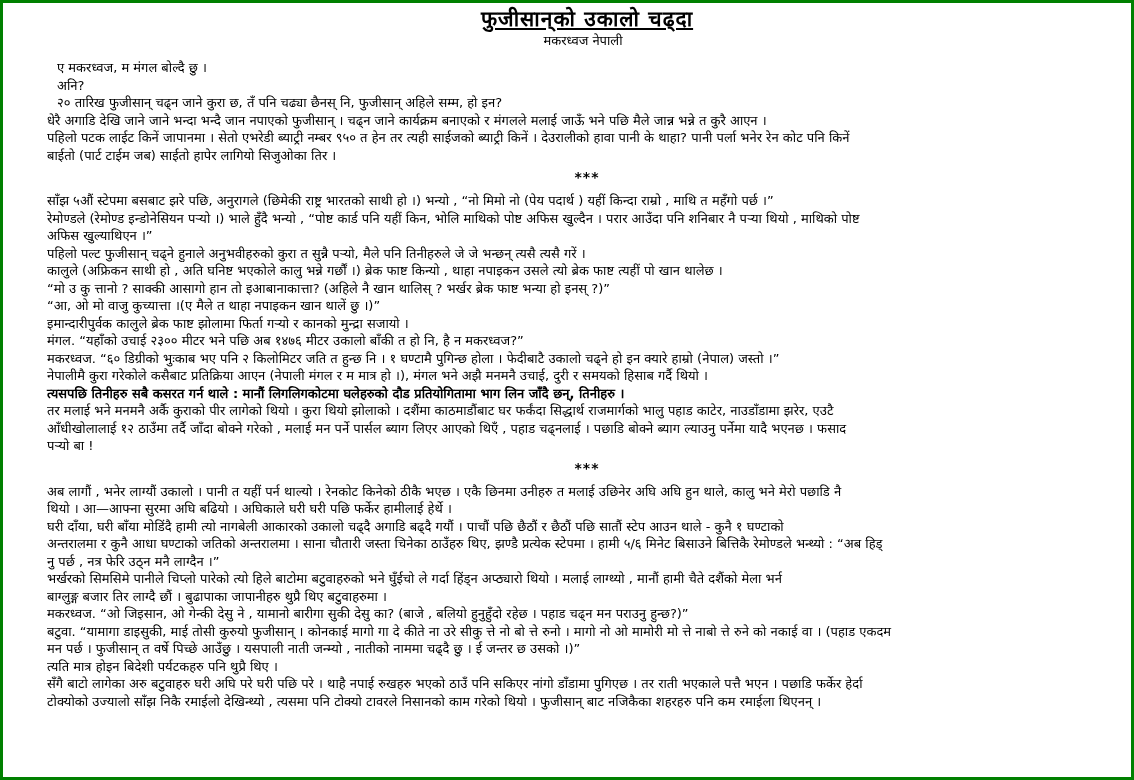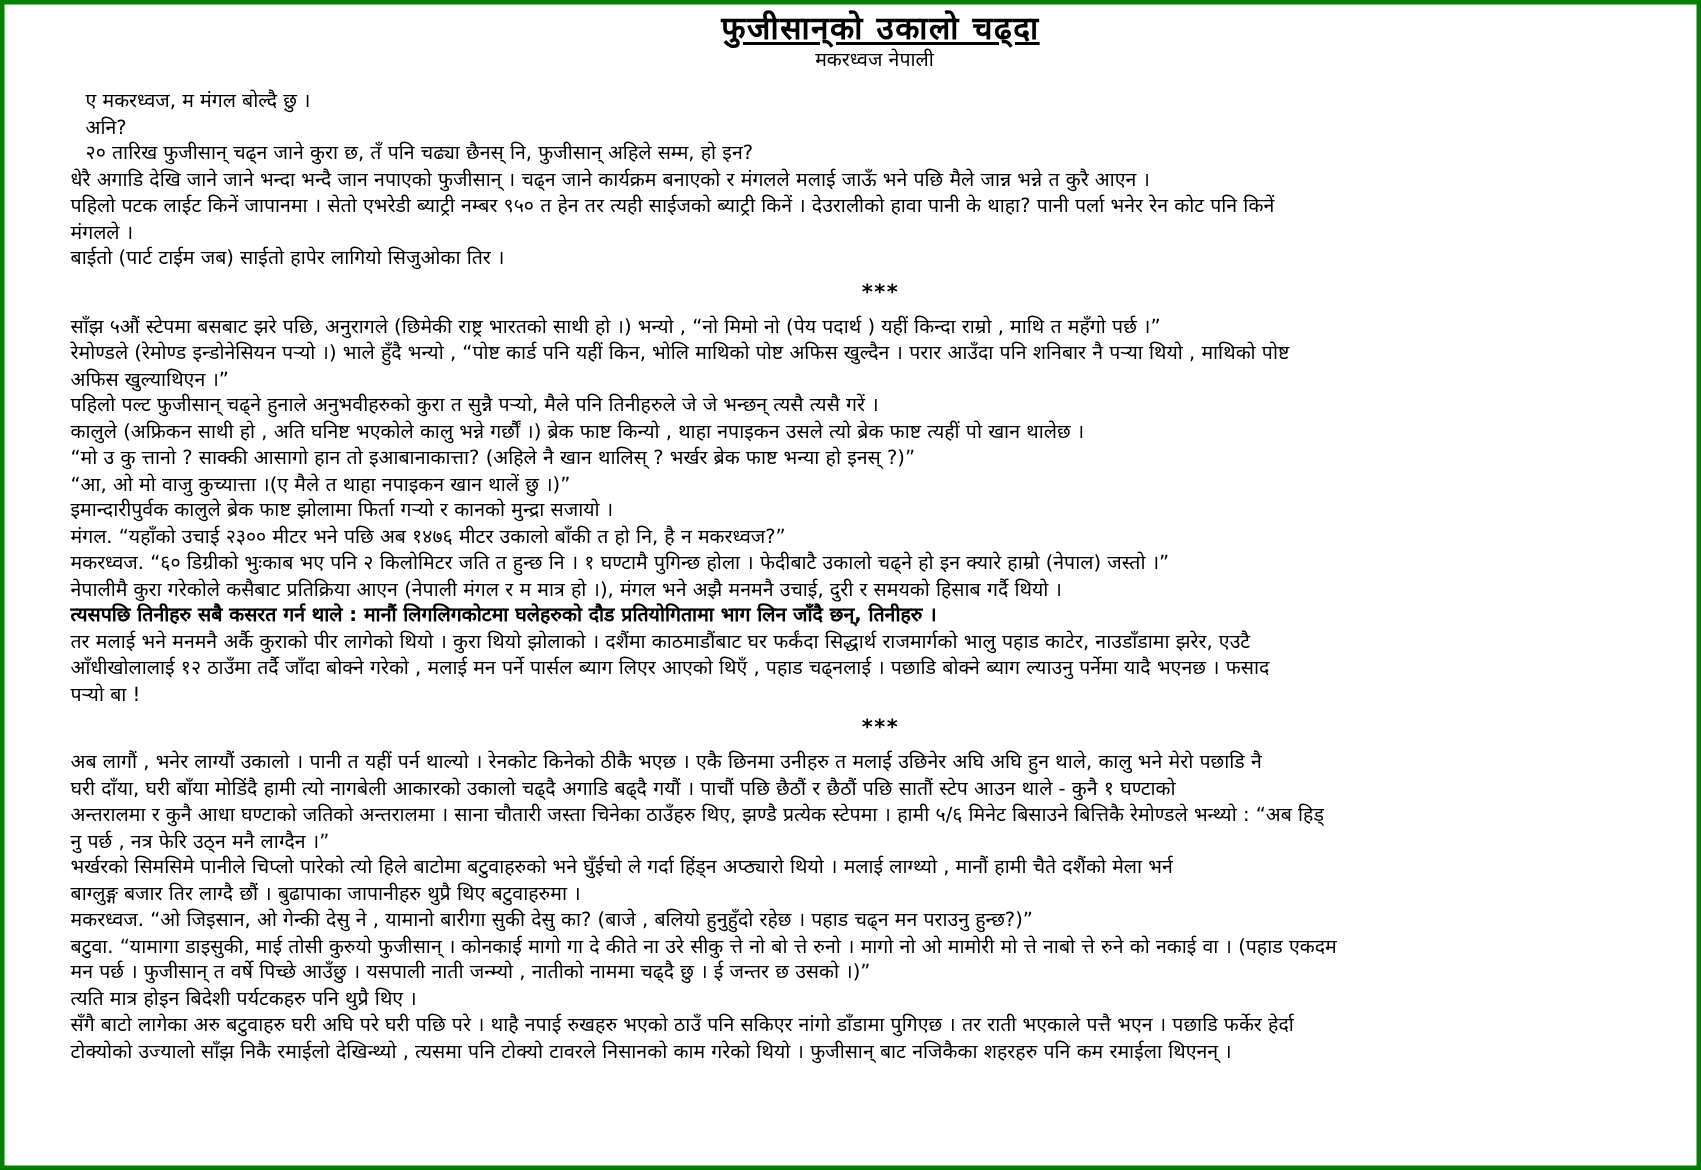--- a/index.html
+++ b/index.html
@@ -64,21 +64,20 @@
 <div class="page" style="border-color: rgb(0, 128, 0); background: rgb(255, 255, 255); color: rgb(0, 0, 0);">
   <div class="title">फुजीसान्‌को उकालो चढ्दा</div>
   <div class="author">मकरध्वज नेपाली</div>
   <div class="body">
       <div>
         <div class="line indent">ए मकरध्वज, म मंगल बोल्दै छु ।</div>
         <div class="line indent">अनि?</div>
         <div class="line indent">२० तारिख फुजीसान् चढ्न जाने कुरा छ, तँ पनि चढ्या छैनस् नि, फुजीसान् अहिले सम्म, हो इन?</div>
         <div class="line">धेरै अगाडि देखि जाने जाने भन्दा भन्दै जान नपाएको फुजीसान् । चढ्न जाने कार्यक्रम बनाएको र मंगलले मलाई जाऊँ भने पछि मैले जान्न भन्ने त कुरै आएन ।</div>
         <div class="line">पहिलो पटक लाईट किनें जापानमा । सेतो एभरेडी ब्याट्री नम्बर ९५० त हेन तर त्यही साईजको ब्याट्री किनें । देउरालीको हावा पानी के थाहा? पानी पर्ला भनेर रेन कोट पनि किनें</div>
-        <div class="line">मंगलले ।</div>
         <div class="line">बाईतो (पार्ट टाईम जब) साईतो हापेर लागियो सिजुओका तिर ।</div>
       </div>
       <div class="separator">***</div>
       <div>
         <div class="line">साँझ ५औं स्टेपमा बसबाट झरे पछि, अनुरागले (छिमेकी राष्ट्र भारतको साथी हो ।) भन्यो , “नो मिमो नो (पेय पदार्थ ) यहीं किन्दा राम्रो , माथि त महँगो पर्छ ।”</div>
         <div class="line">रेमोण्डले (रेमोण्ड इन्डोनेसियन पऱ्यो ।) भाले हुँदै भन्यो , “पोष्ट कार्ड पनि यहीं किन, भोलि माथिको पोष्ट अफिस खुल्दैन । परार आउँदा पनि शनिबार नै पऱ्या थियो , माथिको पोष्ट</div>
         <div class="line">अफिस खुल्याथिएन ।”</div>
         <div class="line">पहिलो पल्ट फुजीसान् चढ्ने हुनाले अनुभवीहरुको कुरा त सुन्नै पऱ्यो, मैले पनि तिनीहरुले जे जे भन्छन् त्यसै त्यसै गरें ।</div>
         <div class="line">कालुले (अफ्रिकन साथी हो , अति घनिष्ट भएकोले कालु भन्ने गर्छौं ।) ब्रेक फाष्ट किन्यो , थाहा नपाइकन उसले त्यो ब्रेक फाष्ट त्यहीं पो खान थालेछ ।</div>
         <div class="line">“मो उ कु त्तानो ? साक्की आसागो हान तो इआबानाकात्ता? (अहिले नै खान थालिस् ? भर्खर ब्रेक फाष्ट भन्या हो इनस् ?)”</div>
@@ -88,20 +87,21 @@
         <div class="line">मकरध्वज. “६० डिग्रीको भुःकाब भए पनि २ किलोमिटर जति त हुन्छ नि । १ घण्टामै पुगिन्छ होला । फेदीबाटै उकालो चढ्ने हो इन क्यारे हाम्रो (नेपाल) जस्तो ।”</div>
         <div class="line">नेपालीमै कुरा गरेकोले कसैबाट प्रतिक्रिया आएन (नेपाली मंगल र म मात्र हो ।), मंगल भने अझै मनमनै उचाई, दुरी र समयको हिसाब गर्दै थियो ।</div>
         <div class="line bold">त्यसपछि तिनीहरु सबै कसरत गर्न थाले : मानौं लिगलिगकोटमा घलेहरुको दौड प्रतियोगितामा भाग लिन जाँदै छन्, तिनीहरु ।</div>
         <div class="line">तर मलाई भने मनमनै अर्कै कुराको पीर लागेको थियो । कुरा थियो झोलाको । दशैंमा काठमाडौंबाट घर फर्कंदा सिद्धार्थ राजमार्गको भालु पहाड काटेर, नाउडाँडामा झरेर, एउटै</div>
         <div class="line">आँधीखोलालाई १२ ठाउँमा तर्दै जाँदा बोक्ने गरेको , मलाई मन पर्ने पार्सल ब्याग लिएर आएको थिएँ , पहाड चढ्नलाई । पछाडि बोक्ने ब्याग ल्याउनु पर्नेमा यादै भएनछ । फसाद</div>
         <div class="line">पऱ्यो बा !</div>
       </div>
       <div class="separator">***</div>
       <div>
         <div class="line">अब लागौं , भनेर लाग्यौं उकालो । पानी त यहीं पर्न थाल्यो । रेनकोट किनेको ठीकै भएछ । एकै छिनमा उनीहरु त मलाई उछिनेर अघि अघि हुन थाले, कालु भने मेरो पछाडि नै</div>
+        <div class="line">थियो । आ—आफ्ना सुरमा अघि बढियो । अघिकाले घरी घरी पछि फर्केर हामीलाई हेर्थे ।</div>
         <div class="line">घरी दाँया, घरी बाँया मोडिंदै हामी त्यो नागबेली आकारको उकालो चढ्दै अगाडि बढ्दै गयौं । पाचौं पछि छैठौं र छैठौं पछि सातौं स्टेप आउन थाले - कुनै १ घण्टाको</div>
         <div class="line">अन्तरालमा र कुनै आधा घण्टाको जतिको अन्तरालमा । साना चौतारी जस्ता चिनेका ठाउँहरु थिए, झण्डै प्रत्येक स्टेपमा । हामी ५/६ मिनेट बिसाउने बित्तिकै रेमोण्डले भन्थ्यो : “अब हिड्</div>
         <div class="line">नु पर्छ , नत्र फेरि उठ्न मनै लाग्दैन ।”</div>
         <div class="line">भर्खरको सिमसिमे पानीले चिप्लो पारेको त्यो हिले बाटोमा बटुवाहरुको भने घुँईचो ले गर्दा हिंड्न अप्ठ्यारो थियो । मलाई लाग्थ्यो , मानौं हामी चैते दशैंको मेला भर्न</div>
         <div class="line">बाग्लुङ्ग बजार तिर लाग्दै छौं । बुढापाका जापानीहरु थुप्रै थिए बटुवाहरुमा ।</div>
         <div class="line">मकरध्वज. “ओ जिइसान, ओ गेन्की देसु ने , यामानो बारीगा सुकी देसु का? (बाजे , बलियो हुनुहुँदो रहेछ । पहाड चढ्न मन पराउनु हुन्छ?)”</div>
         <div class="line">बटुवा. “यामागा डाइसुकी, माई तोसी कुरुयो फुजीसान् । कोनकाई मागो गा दे कीते ना उरे सीकु त्ते नो बो त्ते रुनो । मागो नो ओ मामोरी मो त्ते नाबो त्ते रुने को नकाई वा । (पहाड एकदम</div>
         <div class="line">मन पर्छ । फुजीसान् त वर्षे पिच्छे आउँछु । यसपाली नाती जन्म्यो , नातीको नाममा चढ्दै छु । ई जन्तर छ उसको ।)”</div>
         <div class="line">त्यति मात्र होइन बिदेशी पर्यटकहरु पनि थुप्रै थिए ।</div>
         <div class="line">सँगै बाटो लागेका अरु बटुवाहरु घरी अघि परे घरी पछि परे । थाहै नपाई रुखहरु भएको ठाउँ पनि सकिएर नांगो डाँडामा पुगिएछ । तर राती भएकाले पत्तै भएन । पछाडि फर्केर हेर्दा</div>

